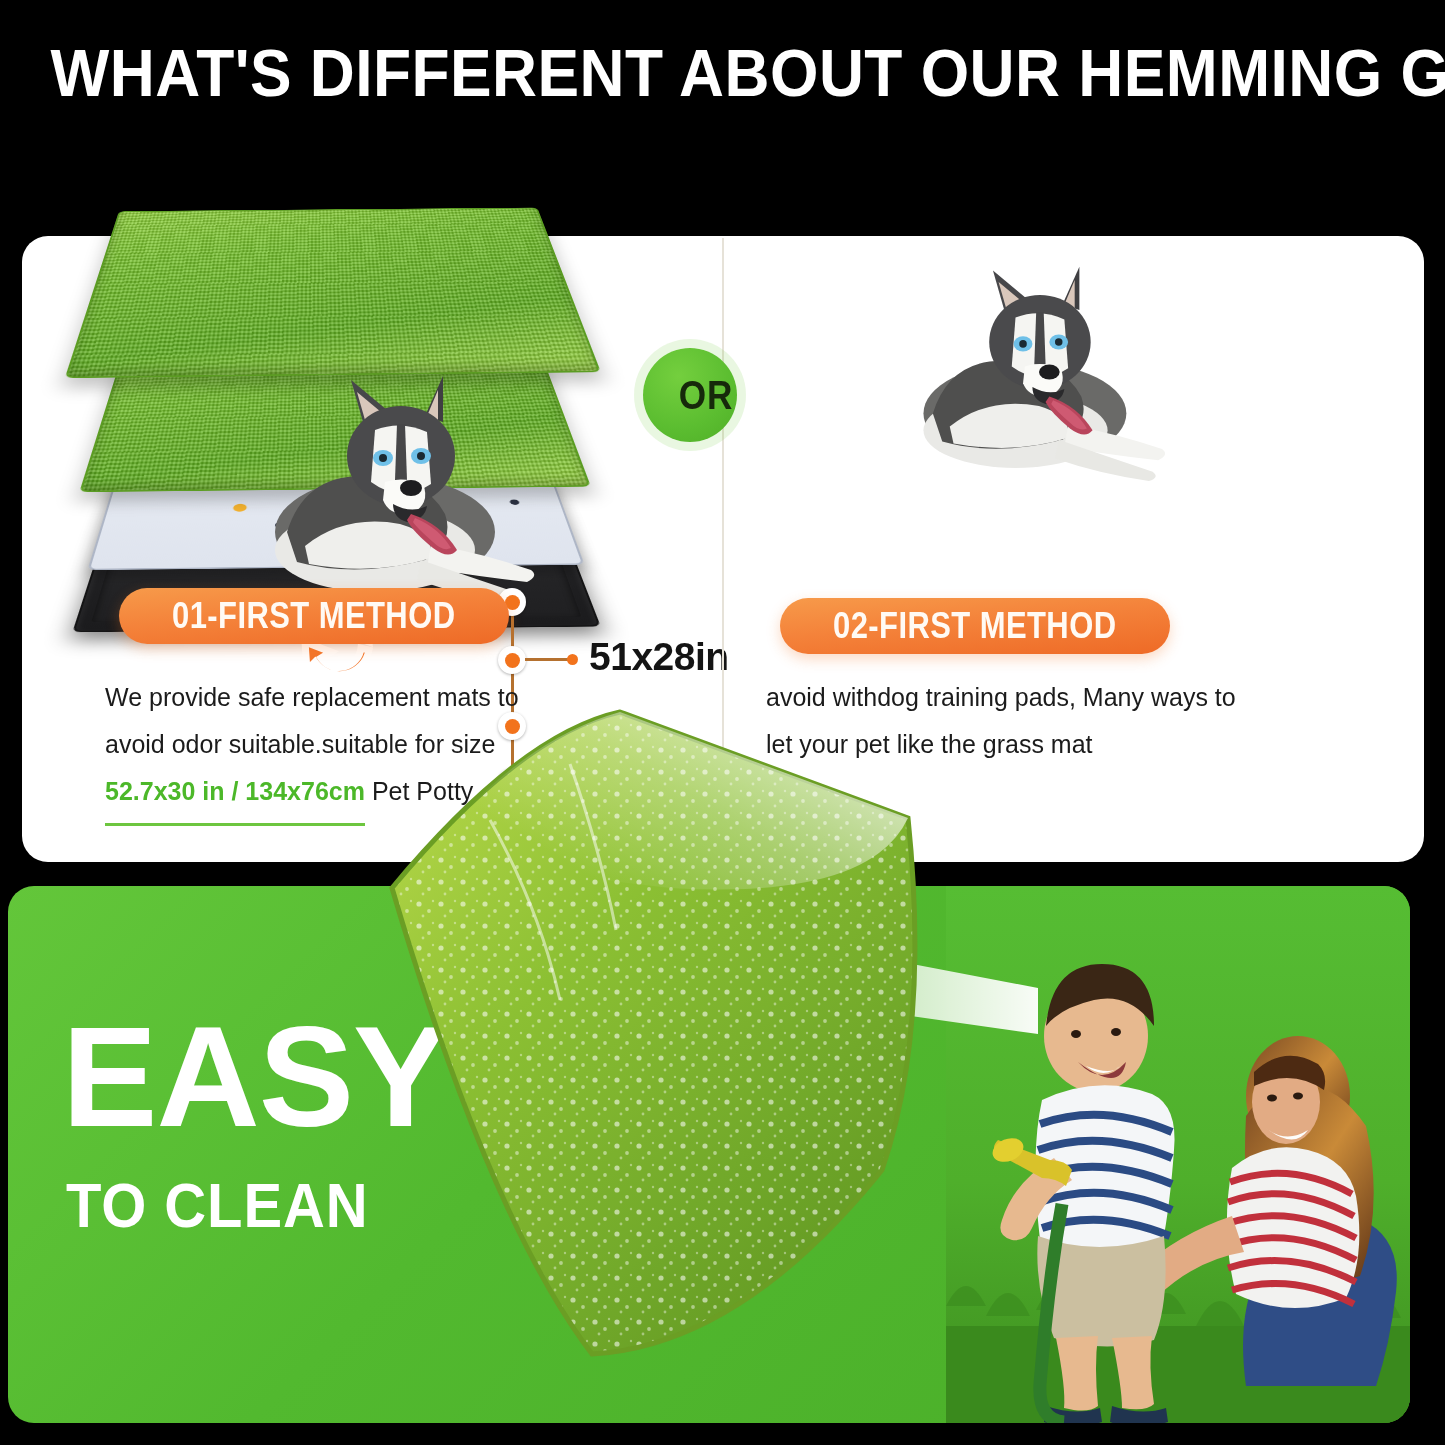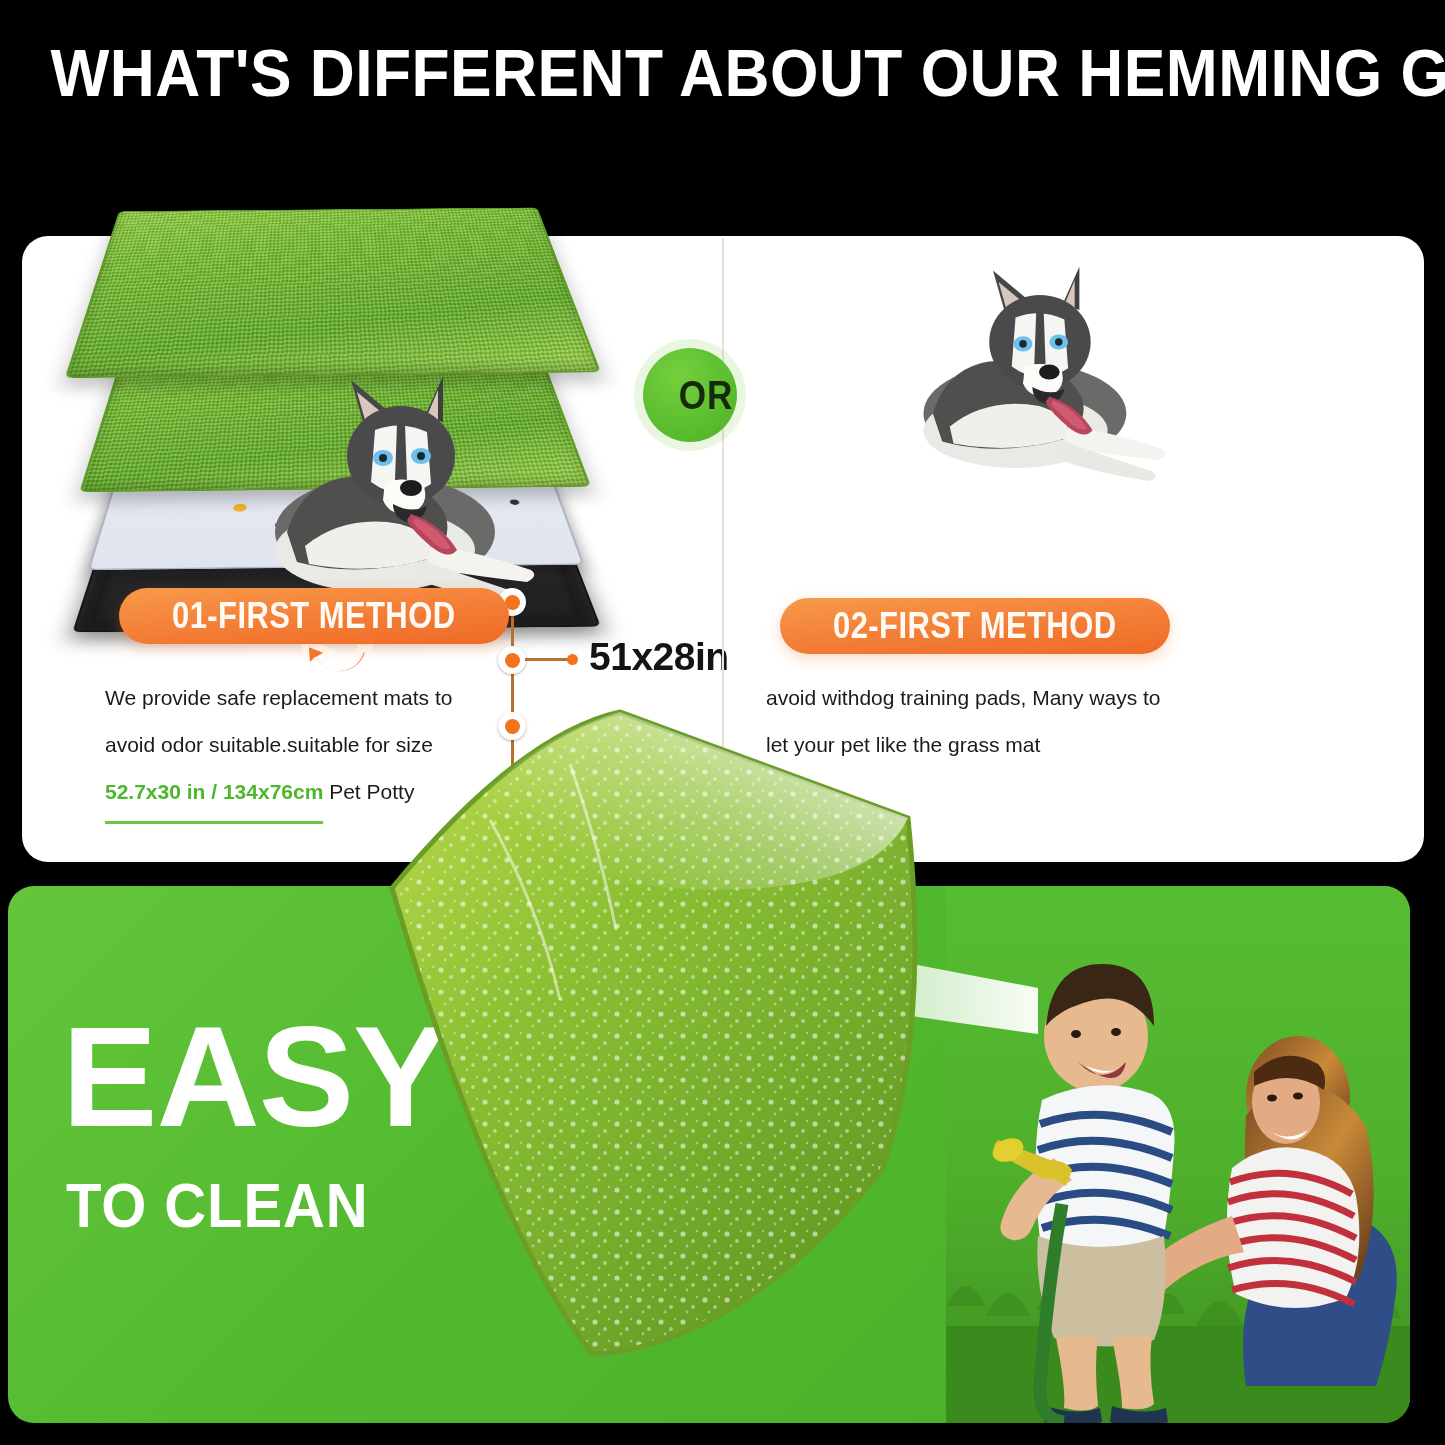--- a/index.html
+++ b/index.html
@@ -64,21 +64,21 @@
   }
   .badge span {
     color: #fffaf4; font-weight: 700; font-size: 36px;
     transform: scaleX(0.86); letter-spacing: 0.5px; white-space: nowrap;
   }
   .badge-left  { left: 64px;  top: 352px; }
   .badge-right { left: 56px;  top: 362px; }
 
   .body-text {
     position: absolute;
-    font-size: 21px; line-height: 47px; color: #1b1b1b;
+    font-size: 25px; line-height: 47px; color: #1b1b1b;
     font-family: "Liberation Sans", sans-serif;
   }
   .body-left  { left: 50px; top: 438px; width: 600px; }
   .body-right { left: 42px; top: 438px; width: 620px; }
   .hl {
     color: #4cb829; font-weight: 700;
     border-bottom: 3px solid #6dc63f;
     padding-bottom: 18px;
   }
 

